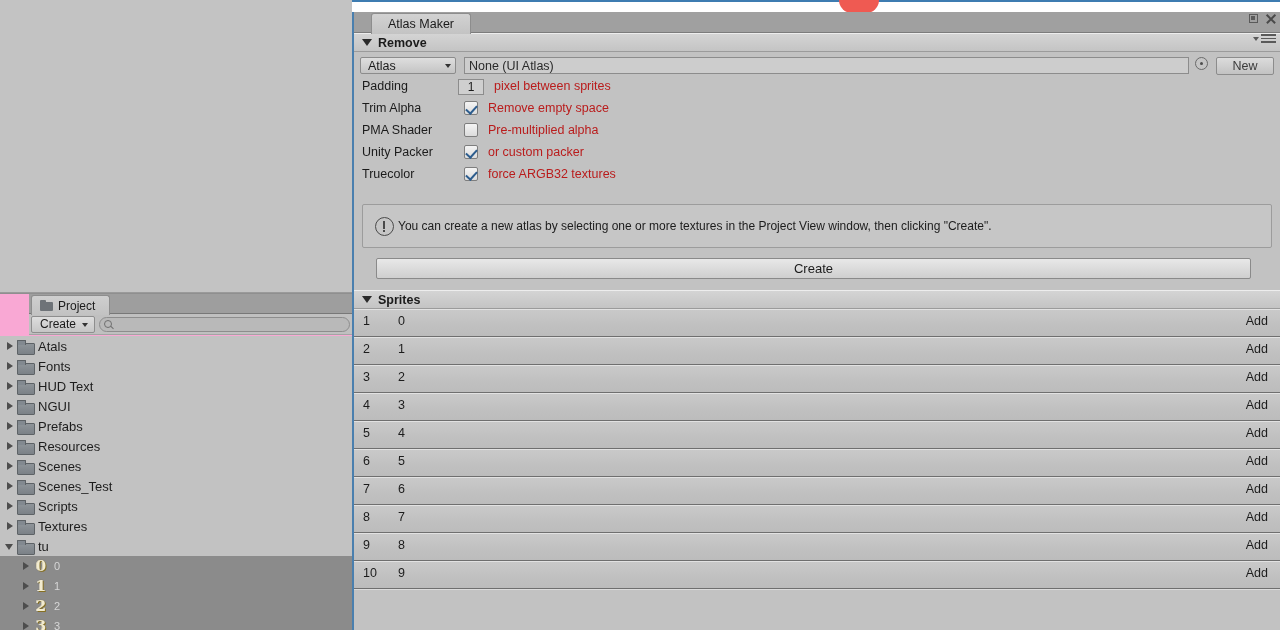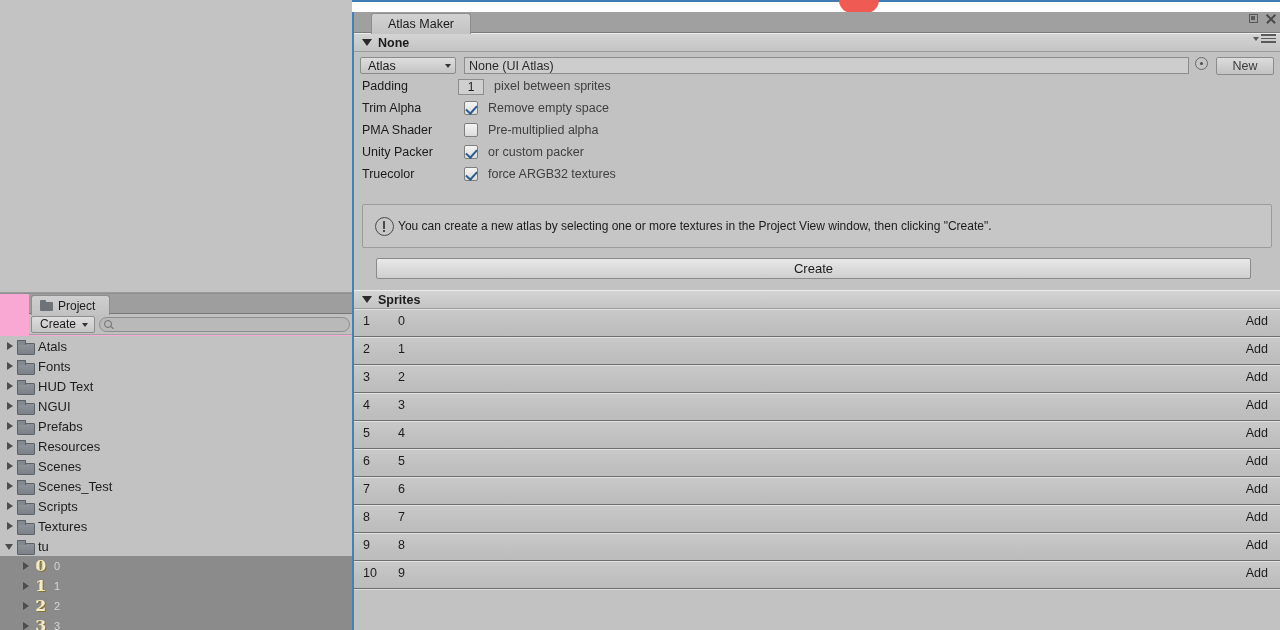--- a/index.html
+++ b/index.html
@@ -261,21 +261,21 @@
     display: flex; align-items: center; justify-content: center;
     font-size: 12.5px; color: #3c3c3c;
   }
 
   .numfield {
     width: 26px; height: 16px; flex: 0 0 26px;
     background: #cfcfcf; border: 1px solid #8c8c8c;
     display: flex; align-items: center; justify-content: center;
     font-size: 12px;
   }
-  .hint { margin-left: 10px; font-size: 12.5px; color: #404040; }
+  .hint { margin-left: 10px; font-size: 12.5px; color: #b91c1c; }
 
   .cbx {
     width: 14px; height: 14px; flex: 0 0 14px;
     background: linear-gradient(#f4f4f4, #dcdcdc);
     border: 1px solid #7e7e7e; border-radius: 2px;
     position: relative;
   }
   .cbx.on:after {
     content: ""; position: absolute; left: 3px; top: 1px;
     width: 5px; height: 9px;
@@ -464,21 +464,21 @@
       <span class="ic-burger-caret"></span>
       <span class="ic-burger">
         <span></span>
           <span></span>
           <span></span>
       </span>
     </div>
 
     <div class="section-hdr">
       <span class="tri-down"></span>
-      <span>None</span>
+      <span>Remove</span>
     </div>
 
     <div class="input-body">
 
       <div class="row">
         <div class="dropdown">
           <span>Atlas</span>
           <span class="caret-sm"></span>
         </div>
         <div class="objfield">

